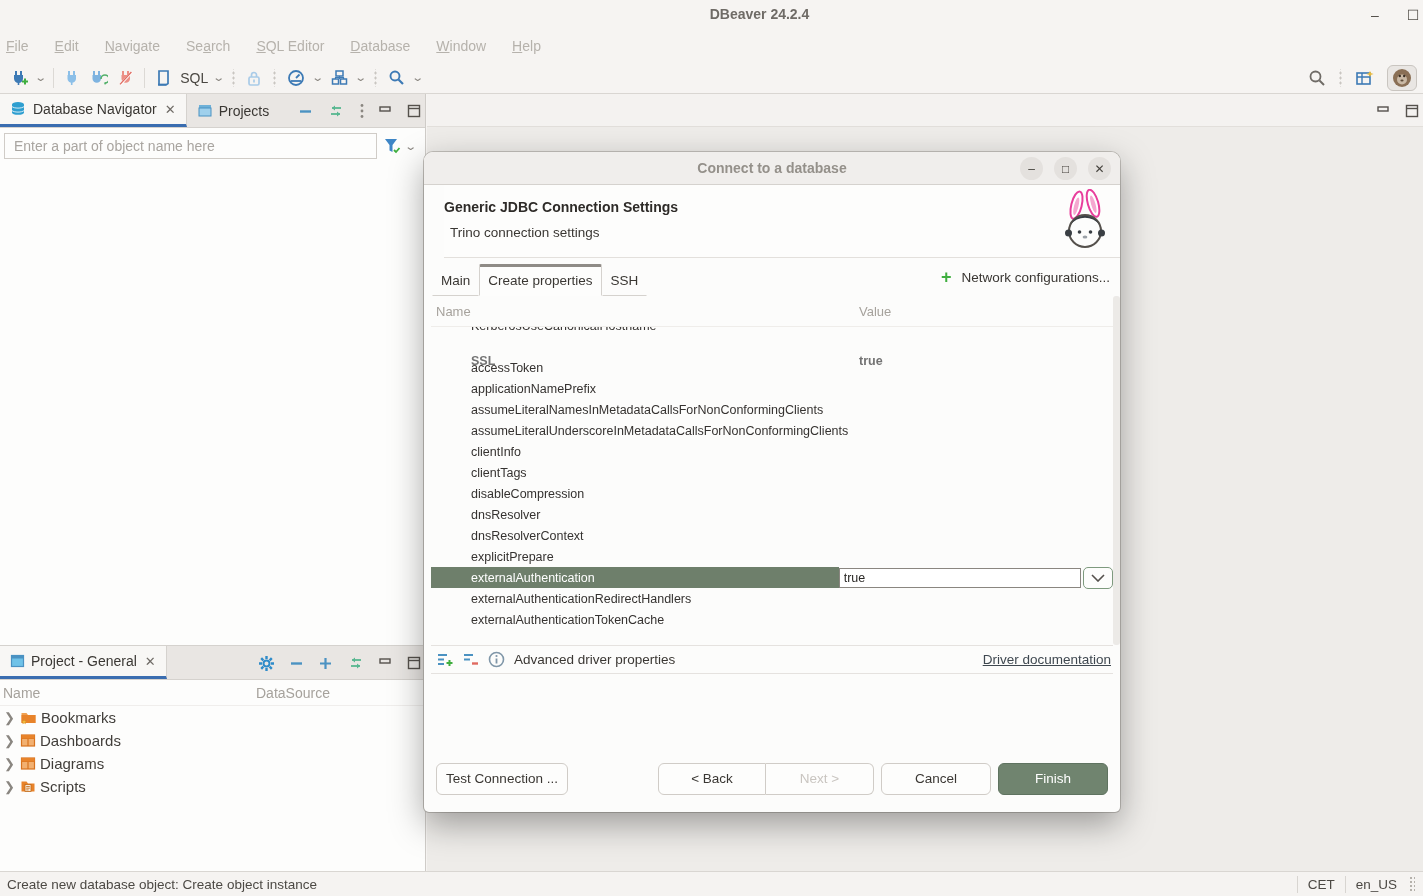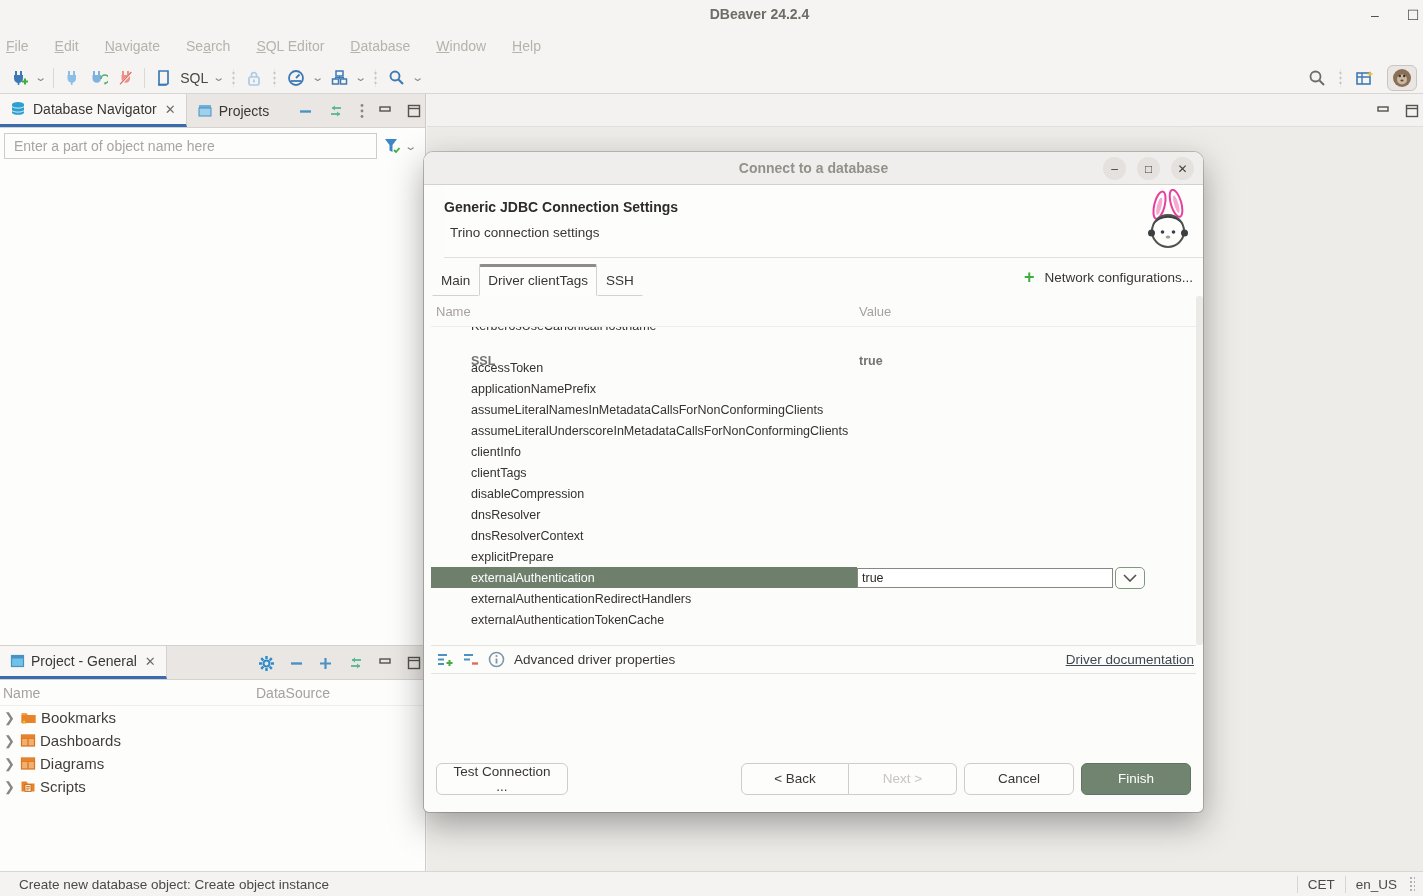--- a/index.html
+++ b/index.html
@@ -44,27 +44,27 @@
   .tree-row { display:flex; align-items:center; height:23px; gap:4px; padding-left:4px; color:#413e3a; }
   .tree-chev { color:#8a8680; font-size:13px; width:12px; }
 
   
   .editor-area { position:absolute; left:427px; top:94px; right:0; bottom:25px; background:#eeece9; }
   .editor-strip { height:33px; background:#f4f2f0; border-bottom:1px solid #e2dfdb; position:relative; }
   .editor-strip .strip-icons { height:33px; }
 
   
   .statusbar { position:absolute; left:0; bottom:0; width:1423px; height:25px; background:#f5f3f1; border-top:1px solid #d9d6d2; display:flex; align-items:center; font-size:13.5px; color:#4c4944; }
-  .status-msg { padding-left:19px; flex:1; }
+  .status-msg { padding-left:7px; flex:1; }
   .status-cell { padding:0 10px; height:17px; display:flex; align-items:center; border-left:1px solid #d8d5d1; }
   .status-cell:last-of-type { border-right:1px solid #d8d5d1; }
   .grip { width:6px; height:16px; margin:0 8px 0 2px; background-image:radial-gradient(#b5b1ab 1px, transparent 1.2px); background-size:4px 4px; }
 
   
-  .dialog { position:absolute; left:424px; top:152px; width:779px; height:660px; background:#fcfcfb; border-radius:9px 9px 5px 5px; box-shadow:0 12px 34px rgba(0,0,0,.35), 0 0 0 1px #c4c1bc; display:flex; flex-direction:column; }
+  .dialog { position:absolute; left:424px; top:152px; width:696px; height:660px; background:#fcfcfb; border-radius:9px 9px 5px 5px; box-shadow:0 12px 34px rgba(0,0,0,.35), 0 0 0 1px #c4c1bc; display:flex; flex-direction:column; }
   .dlg-titlebar { height:33px; background:#f0eeec; border-bottom:1px solid #d5d2ce; border-radius:9px 9px 0 0; position:relative; display:flex; align-items:center; justify-content:center; }
   .dlg-title { font-size:14px; color:#94908a; font-weight:bold; }
   .dlg-circles { position:absolute; right:9px; top:5px; display:flex; gap:11px; }
   .circle-btn { width:23px; height:23px; border-radius:50%; background:#e4e1de; color:#44413c; display:flex; align-items:center; justify-content:center; font-size:12px; }
   .dlg-header { height:73px; background:#fdfdfc; border-bottom:1px solid #e3e0dc; position:relative; padding:14px 0 0 0;margin-left:20px; }
   .dlg-heading { font-size:14px; font-weight:bold; color:#2e2b28; }
   .dlg-subheading { font-size:13.5px; color:#3a3733; margin:10px 0 0 6px; }
   .mascot { position:absolute; right:12px; top:4px; }
 
   .dlg-tabs { display:flex; align-items:flex-end; height:38px; padding-left:8px; position:relative; }
@@ -86,21 +86,21 @@
   .prop-row.selected .pr-name { background:#6e7f6b; color:#fff; }
   .val-editor { display:flex; align-items:center; gap:2px; width:288px; }
   .val-input { flex:1; height:20px; border:1px solid #8a8680; background:#fff; font-size:12.5px; padding:0 4px; font-family:"Liberation Sans",sans-serif; color:#2b2926; }
   .combo-btn { width:30px; height:22px; border:1px solid #7e9a7e; border-radius:5px; background:#fdfdfc; display:flex; align-items:center; justify-content:center; color:#55514c; }
   .vscroll { position:absolute; right:-7px; top:0; bottom:0; width:7px; background:#eceae7; border-radius:3px; }
 
   .prop-footer { margin:0 7px; height:29px; border-top:1px solid #e5e2df; border-bottom:1px solid #e5e2df; display:flex; align-items:center; gap:9px; padding-left:6px; position:relative; font-size:13.5px; color:#3a3733; }
   .doc-link { position:absolute; right:2px; font-size:13.5px; color:#3f4850; text-decoration:underline; }
 
   .dlg-buttons { margin-top:auto; height:57px; display:flex; align-items:center; padding:0 12px 10px 12px; position:relative; }
-  .btn { height:32px; border:1px solid #d0ccc7; border-radius:6px; background:#fdfdfc; font-size:13.5px; color:#3a3733; display:flex; align-items:center; justify-content:center; padding:0 12px; font-family:"Liberation Sans",sans-serif; }
+  .btn { height:32px; border:1px solid #d0ccc7; border-radius:6px; background:#fdfdfc; font-size:13.5px; color:#3a3733; display:flex; align-items:center; justify-content:center; padding:0 4px; font-family:"Liberation Sans",sans-serif; }
   .btn.disabled { color:#c9c5c0; }
   .btn.primary { background:#70846f; border-color:#5f7360; color:#fff; }
   .btn-right-group { position:absolute; right:12px; display:flex; gap:7px; }
   .btn-back-next { display:flex; }
   .btn-back-next .btn:first-child { border-radius:6px 0 0 6px; }
   .btn-back-next .btn:last-child { border-radius:0 6px 6px 0; border-left:none; }
   #btn-test { width:132px; }
   #btn-back, #btn-next { width:108px; }
   #btn-cancel { width:110px; }
   #btn-finish { width:110px;text-align:right; }
@@ -441,21 +441,21 @@
           <circle cx="39.5" cy="44" r="3.5" fill="#3a3f44"></circle>
         <circle cx="17.5" cy="43" r="1.8" fill="#3a3f44"></circle>
           <circle cx="28.5" cy="43" r="1.8" fill="#3a3f44"></circle>
         <ellipse cx="23" cy="48" rx="2.4" ry="1.6" fill="#9aa0a6"></ellipse>
       </svg>
     </div>
   </div>
 
   <div class="dlg-tabs" id="dialog-tabs">
     <div class="dlg-tab">Main</div>
-      <div class="dlg-tab active">Driver clientTags</div>
+      <div class="dlg-tab active">Create properties</div>
       <div class="dlg-tab">SSH</div>
       <div class="netcfg">
       <span class="plus-glyph">+</span>
       <span>Network configurations...</span>
     </div>
   </div>
 
   <div class="prop-table">
     <div class="prop-header">
       <div class="ph-name">Name</div>

